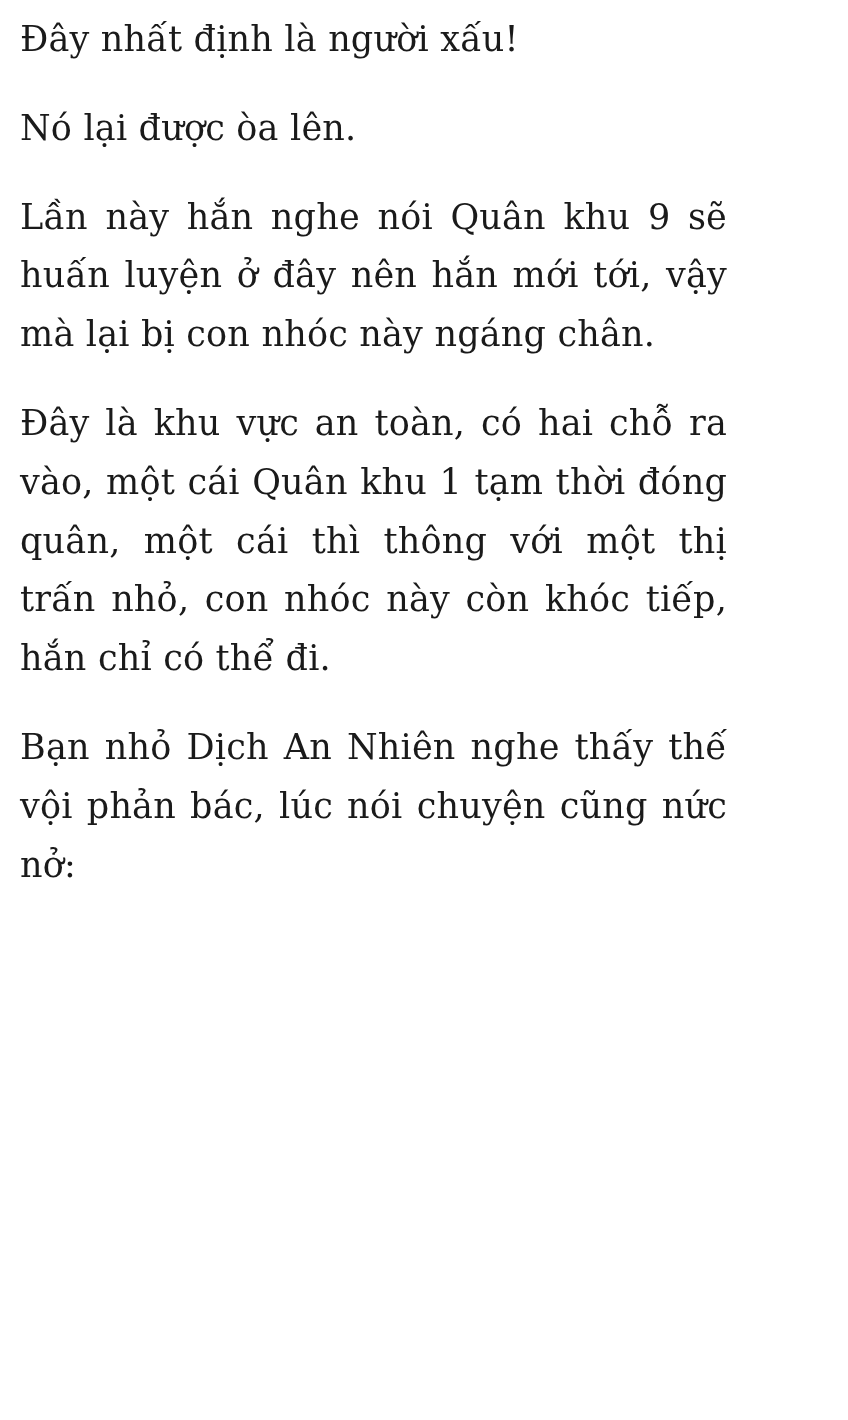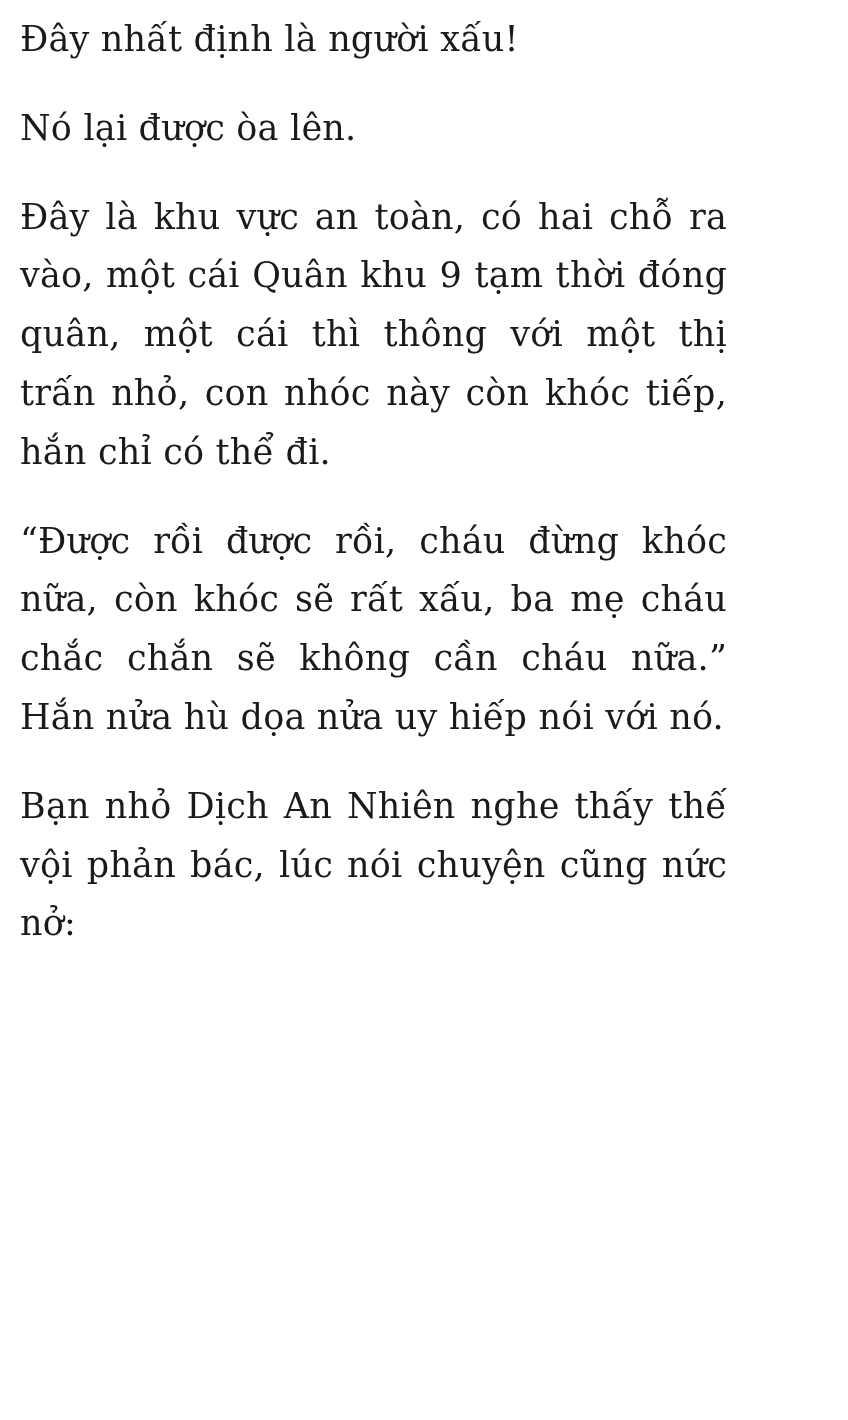--- a/index.html
+++ b/index.html
@@ -31,16 +31,16 @@
   .para:last-child {
     margin-bottom: 0;
   }
 </style>
 </head>
 <body>
 
 <div id="reader">
   <p class="para">Đây nhất định là người xấu!</p>
   <p class="para">Nó lại được òa lên.</p>
-  <p class="para">Đây là khu vực an toàn, có hai chỗ ra vào, một cái Quân khu 9 tạm thời đóng quân, một cái thì thông với một thị trấn nhỏ, con nhóc này còn khóc tiếp, hắn chỉ có thể đi.</p>
-  <p class="para">“Được rồi được rồi, cháu đừng khóc nữa, còn khóc sẽ rất xấu, ba mẹ cháu chắc chắn sẽ không cần cháu nữa.” Hắn nửa hù dọa nửa uy hiếp nói với nó.</p>
+  <p class="para">Lần này hắn nghe nói Quân khu 9 sẽ huấn luyện ở đây nên hắn mới tới, vậy mà lại bị con nhóc này ngáng chân.</p>
+  <p class="para">Đây là khu vực an toàn, có hai chỗ ra vào, một cái Quân khu 1 tạm thời đóng quân, một cái thì thông với một thị trấn nhỏ, con nhóc này còn khóc tiếp, hắn chỉ có thể đi.</p>
   <p class="para">Bạn nhỏ Dịch An Nhiên nghe thấy thế vội phản bác, lúc nói chuyện cũng nức nở:</p>
 </div>
 
 </body></html>

